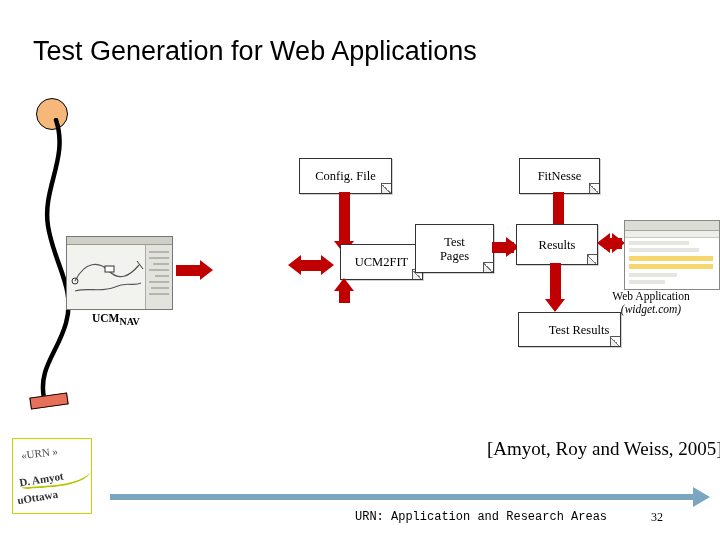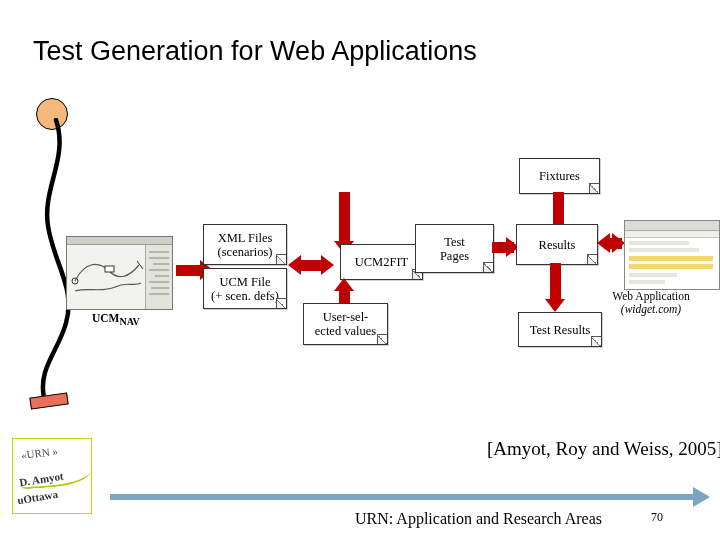--- a/index.html
+++ b/index.html
@@ -125,21 +125,21 @@
     position:absolute;left:110px;top:494px;width:584px;height:6px;
     background:#7aa6c2;
   }
   .footline::after{
     content:"";position:absolute;right:-16px;top:-7px;
     border-top:10px solid transparent;border-bottom:10px solid transparent;
     border-left:17px solid #7aa6c2;
   }
   .footer-text{
     position:absolute;left:355px;top:510px;
-    font-family:Liberation Serif, serif;font-size:16px;color:#000;white-space:nowrap;
+    font-family:Liberation Mono, monospace;font-size:12px;color:#000;white-space:nowrap;
   }
   .page-num{
     position:absolute;left:651px;top:510px;
     font-family:"Liberation Serif", serif;font-size:12px;color:#000;
   }
 </style>
 </head>
 <body>
 
 <div class="slide">
@@ -171,52 +171,43 @@
       <div class="ln" style="right:3px;top:38px;width:14px;"></div>
       <div class="ln" style="right:3px;top:44px;width:20px;"></div>
       <div class="ln" style="right:3px;top:50px;width:18px;"></div>
       <div class="ln" style="right:3px;top:56px;width:20px;"></div>
     </div>
     <div class="ucmnav-label">UCM<sub>NAV</sub></div>
 
     <div class="arrow h" style="left:176px;top:125px;width:24px;"></div>
     <div class="ahead right" style="left:200px;top:120px;"></div>
 
+    <div class="node" style="left:299px;top:18px;width:91px;height:34px;">
+      <span class="inner">Config. File</span>
+    </div>
 
     <div class="arrow v" style="left:339px;top:52px;height:49px;"></div>
     <div class="ahead down" style="left:334px;top:101px;"></div>
 
     <div class="node" style="left:519px;top:18px;width:79px;height:34px;">
-      <span class="inner">Fixtures</span>
+      <span class="inner">FitNesse</span>
     </div>
     <div class="arrow v" style="left:553px;top:52px;height:49px;"></div>
     <div class="ahead down" style="left:548px;top:101px;"></div>
 
-    <div class="node" style="left:203px;top:84px;width:82px;height:39px;white-space:pre-line;">
-      <span class="inner">XML Files
-(scenarios)</span>
-    </div>
-
-    <div class="node" style="left:203px;top:128px;width:82px;height:39px;white-space:pre-line;">
-      <span class="inner">UCM File
-(+ scen. defs)</span>
-    </div>
+
 
     <div class="arrow h" style="left:299px;top:120px;width:24px;"></div>
     <div class="ahead right" style="left:321px;top:115px;"></div>
     <div class="ahead left" style="left:288px;top:115px;"></div>
 
     <div class="node" style="left:340px;top:104px;width:81px;height:34px;">
       <span class="inner">UCM2FIT</span>
     </div>
 
-    <div class="node" style="left:303px;top:163px;width:83px;height:40px;white-space:pre-line;">
-      <span class="inner">User-sel-
-ected values</span>
-    </div>
     <div class="arrow v" style="left:339px;top:151px;height:12px;"></div>
     <div class="ahead up" style="left:334px;top:138px;"></div>
 
     <div class="arrow h" style="left:421px;top:115px;width:20px;"></div>
     <div class="ahead right" style="left:434px;top:110px;"></div>
 
     <div class="node" style="left:415px;top:84px;width:77px;height:47px;white-space:pre-line;text-align:center;">
       <span class="inner">Test
 Pages</span>
     </div>
@@ -228,21 +219,21 @@
       <span class="inner">Results</span>
     </div>
 
     <div class="arrow h" style="left:604px;top:98px;width:18px;"></div>
     <div class="ahead right" style="left:612px;top:93px;"></div>
     <div class="ahead left" style="left:597px;top:93px;"></div>
 
     <div class="arrow v" style="left:550px;top:123px;height:36px;"></div>
     <div class="ahead down" style="left:545px;top:159px;"></div>
 
-    <div class="node" style="left:518px;top:172px;width:82px;height:33px;">
+    <div class="node" style="left:518px;top:172px;width:82px;height:33px;padding-left:19px;">
       <span class="inner">Test Results</span>
     </div>
 
     <div class="webapp">
       <div class="tbar"></div>
       <div class="tbar2"></div>
       <div class="row" style="left:4px;top:20px;width:60px;"></div>
       <div class="row" style="left:4px;top:27px;width:70px;"></div>
       <div class="cell" style="left:4px;top:35px;width:84px;"></div>
       <div class="cell" style="left:4px;top:43px;width:84px;"></div>
@@ -260,15 +251,15 @@
     <div class="swoosh"></div>
     <div class="t1">«URN »</div>
     <div class="t2">D. Amyot</div>
     <div class="t3">uOttawa</div>
   </div>
 
   <div class="citation">[Amyot, Roy and Weiss, 2005]</div>
 
   <div class="footline"></div>
   <div class="footer-text">URN: Application and Research Areas</div>
-  <div class="page-num">70</div>
+  <div class="page-num">32</div>
 
 </div>
 
 </body></html>

